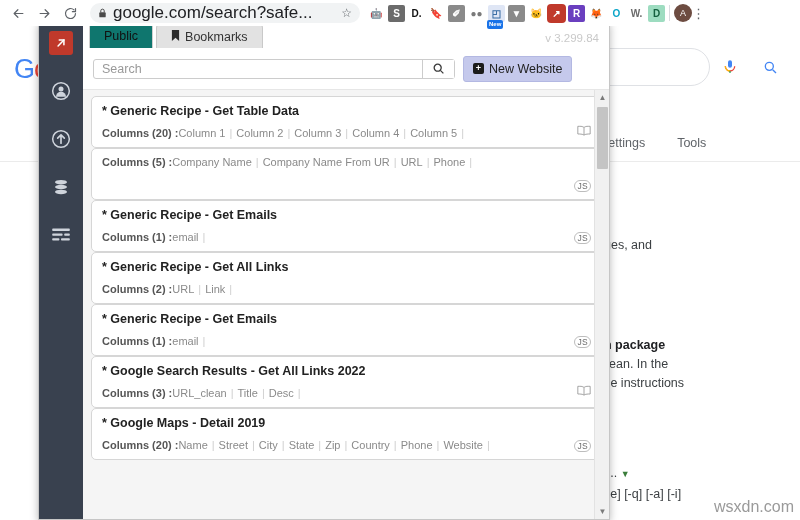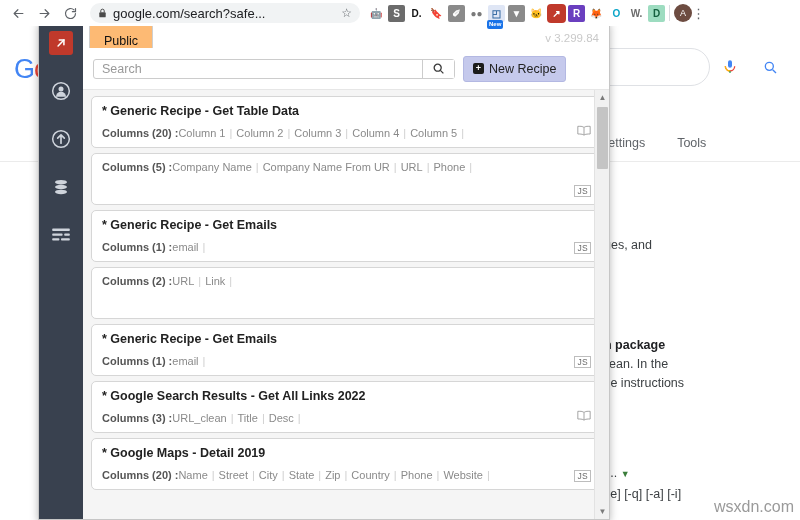--- a/index.html
+++ b/index.html
@@ -28,21 +28,21 @@
 
   .omnibox {
     margin-left:8px;
     height:20px; width:270px;
     background:#f1f3f4;
     border-radius:11px;
     display:flex; align-items:center;
     padding:0 8px;
     gap:6px;
   }
-  .omni-url { font-size:13px; color:#202124; white-space:nowrap; overflow:hidden; }
+  .omni-url { font-size:17px; color:#202124; white-space:nowrap; overflow:hidden; }
   .omni-star { margin-left:auto; color:#5f6368; font-size:12px; line-height:1; }
 
   .ext-bar { display:flex; align-items:center; gap:3px; margin-left:8px; }
   .ext-ico {
     width:17px; height:17px; border-radius:2px;
     display:flex; align-items:center; justify-content:center;
     font-size:10px; font-weight:bold; position:relative;
     flex: 0 0 auto;
   }
   .badge-new {
@@ -140,21 +140,21 @@
   }
   .tab {
     height:24px; padding:0 14px;
     display:flex; align-items:center; gap:5px;
     font-size:12.5px; color:#333;
     background:#e2e2e2;
     border:1px solid #c9c9c9; border-bottom:none;
     border-radius:4px 4px 0 0;
     margin-right:3px;
   }
-  .tab.active { background:#fdba74; color:#111; border-color:#cfcfcf; height:25px;align-items:flex-end; }
+  .tab.active { background:#0f766e; color:#111; border-color:#cfcfcf; height:25px; }
   .version {
     margin-left:auto; margin-right:10px; margin-bottom:4px;
     font-size:11.5px; color:#c9c9c9;
   }
 
   .toolbar {
     height:42px; background:#fff;
     display:flex; align-items:center;
     padding:0 10px; gap:8px;
     border-bottom:1px solid #e6e6e6;
@@ -183,37 +183,37 @@
   }
   .plus-box {
     width:11px;height:11px;background:#1b1b1b;color:#fff;
     border-radius:2px;
     display:flex;align-items:center;justify-content:center;
     font-size:9px;line-height:1;font-weight:bold;
   }
 
   
   .listwrap { flex:1; position:relative; overflow:hidden; background:#f5f5f5; padding:6px 0 0 0; }
-  .list { padding:0 8px 0 8px; display:flex; flex-direction:column; gap:5px; }
+  .list { padding:0 8px 0 8px; display:flex; flex-direction:column; }
   .card {
     background:#fff; border:1px solid #d6d6d6; border-radius:5px;
     padding:7px 10px 6px 10px;
     position:relative;
     min-height:52px;
   }
   .card-title { font-size:12.5px; font-weight:bold; color:#222; margin-bottom:9px; }
   .card-cols { font-size:11px; color:#8a8a8a; display:flex; flex-wrap:nowrap; overflow:hidden; white-space:nowrap;}
   .cols-label { color:#555; font-weight:bold; }
   .col-sep { color:#cfcfcf; margin:0 4px; }
   .card-badge {
     position:absolute; right:9px; bottom:7px;
     color:#9a9a9a;
   }
   .js-badge {
-    border:1px solid #bdbdbd; border-radius:0;
+    border:1px solid #bdbdbd; border-radius:6px;
     font-size:8.5px; color:#6a6a6a; padding:0px 2px;
     font-family:"Liberation Sans", sans-serif; letter-spacing:.3px;margin-left:32px;
   }
 
   
   .pscroll {
     position:absolute; top:0; right:0; width:15px; height:100%;
     background:#f1f1f1; border-left:1px solid #e2e2e2;
   }
   .ps-arrow {
@@ -308,37 +308,45 @@
           <rect x="12" y="14" width="11" height="3" rx="1"></rect>
         </svg>
       </div>
     </div>
 
     <div class="pbody">
 
       <div class="tabstrip">
         <div class="tab active">
           <span>Public</span>
+        </div>
+        <div class="tab">
+          <span>
+            <svg width="9" height="11" viewBox="0 0 10 12" fill="#2b2b2b">
+                <path d="M1 0h8v12L5 8.6 1 12z"></path>
+              </svg>
+          </span>
+          <span>Bookmarks</span>
         </div>
         <div class="version">v 3.299.84</div>
       </div>
 
       <div class="toolbar">
         <div class="searchwrap">
           <input type="text" placeholder="Search" style="">
           <div class="searchbtn">
             <svg width="13" height="13" viewBox="0 0 24 24" fill="none" stroke="#3a3a3a" stroke-width="2.4">
               <circle cx="10.5" cy="10.5" r="6.5"></circle>
                 <path d="M15.5 15.5L21 21"></path>
             </svg>
           </div>
         </div>
         <div class="newrecipe">
           <span class="plus-box">+</span>
-          <span>New Recipe</span>
+          <span>New Website</span>
         </div>
       </div>
 
       <div class="listwrap">
         <div class="list" id="recipe-list">
             <div class="card">
               <div class="card-title">* Generic Recipe - Get Table Data</div>
               <div class="card-cols">
                 <span class="cols-label">Columns (20) :</span>
                 <span> Column 1 </span>
@@ -374,20 +382,21 @@
             <div class="card">
               <div class="card-title">* Generic Recipe - Get Emails</div>
               <div class="card-cols">
                 <span class="cols-label">Columns (1) :</span>
                 <span> email </span>
                 <span class="col-sep">|</span>
               </div>
               <div class="card-badge js-badge">JS</div>
             </div>
             <div class="card">
+              <div class="card-title">* Generic Recipe - Get All Links</div>
               <div class="card-cols">
                 <span class="cols-label">Columns (2) :</span>
                 <span> URL </span>
                 <span class="col-sep">|</span>
                 <span> Link </span>
                 <span class="col-sep">|</span>
               </div>
             </div>
             <div class="card">
               <div class="card-title">* Generic Recipe - Get Emails</div>

